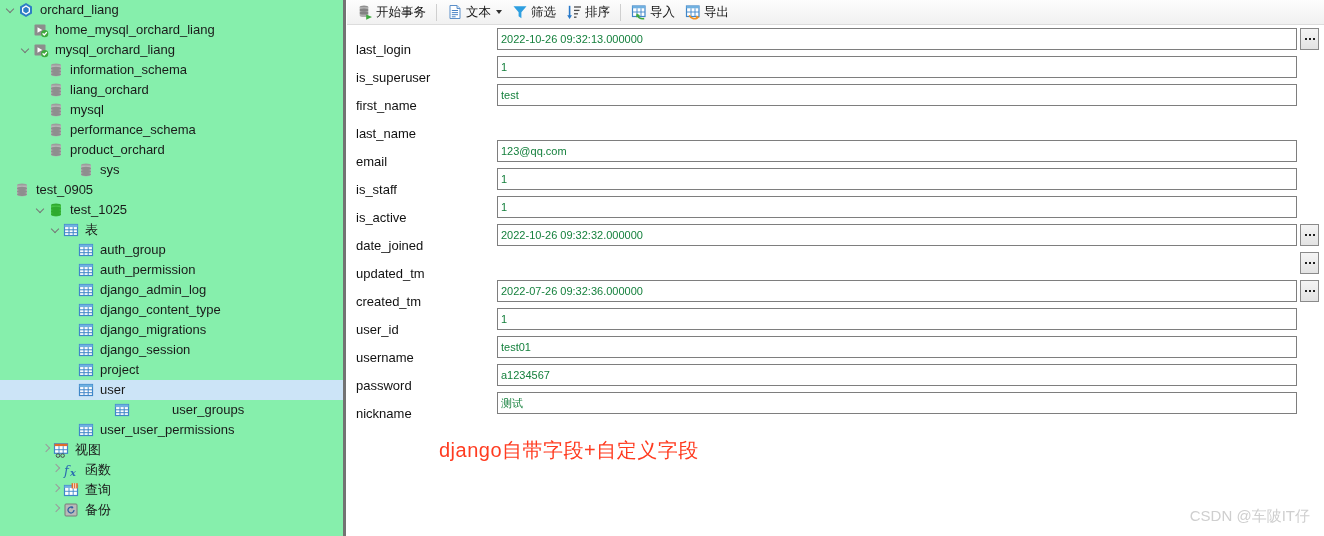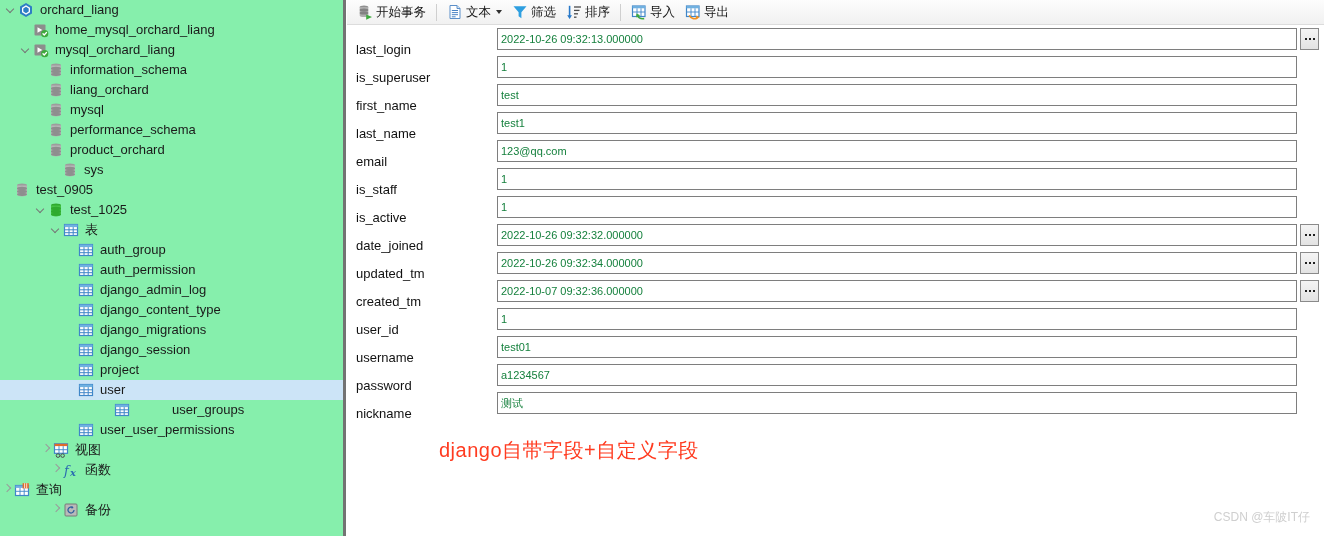--- a/index.html
+++ b/index.html
@@ -195,21 +195,21 @@
     font-size: 20px;
     color: #ff3b20;
     font-family: "Liberation Sans", "DejaVu Sans", sans-serif;
     white-space: nowrap;
     letter-spacing: 0.5px;
   }
   #watermark {
     position: absolute;
     right: 14px;
     bottom: 10px;
-    font-size: 12px;
+    font-size: 15px;
     color: #cfcfcf;
     white-space: nowrap;
   }
 </style>
 </head>
 <body>
 
 <div id="app">
 
   <div id="sidebar">
@@ -306,21 +306,21 @@
           <svg width="16" height="16" viewBox="0 0 16 16" xmlns="http://www.w3.org/2000/svg">
             <ellipse cx="8" cy="3.4" rx="5" ry="1.8" fill="#9d9d9d"></ellipse>
             <path d="M3 3.4 v9.2 c0 1 2.2 1.8 5 1.8 s5 -0.8 5 -1.8 V3.4 Z" fill="#b5b5b5"></path>
             <ellipse cx="8" cy="6.4" rx="5" ry="1.6" fill="#8e8e8e"></ellipse>
             <ellipse cx="8" cy="9.4" rx="5" ry="1.6" fill="#8e8e8e"></ellipse>
             <ellipse cx="8" cy="12.3" rx="5" ry="1.6" fill="#8e8e8e"></ellipse>
           </svg>
         </span>
         <span class="t-label">product_orchard</span>
       </div>
-      <div class="tree-row" style="padding-left: 48px;">
+      <div class="tree-row" style="padding-left: 48px; margin-left: 16px;">
         <span class="twisty"></span>
         <span class="t-icon">
           <svg width="16" height="16" viewBox="0 0 16 16" xmlns="http://www.w3.org/2000/svg">
             <ellipse cx="8" cy="3.4" rx="5" ry="1.8" fill="#9d9d9d"></ellipse>
             <path d="M3 3.4 v9.2 c0 1 2.2 1.8 5 1.8 s5 -0.8 5 -1.8 V3.4 Z" fill="#b5b5b5"></path>
             <ellipse cx="8" cy="6.4" rx="5" ry="1.6" fill="#8e8e8e"></ellipse>
             <ellipse cx="8" cy="9.4" rx="5" ry="1.6" fill="#8e8e8e"></ellipse>
             <ellipse cx="8" cy="12.3" rx="5" ry="1.6" fill="#8e8e8e"></ellipse>
           </svg>
         </span>
@@ -524,21 +524,21 @@
       <div class="tree-row" style="padding-left: 49px;">
         <span class="twisty collapsed"></span>
         <span class="t-icon">
           <svg width="16" height="16" viewBox="0 0 16 16" xmlns="http://www.w3.org/2000/svg">
             <text x="1" y="13" font-family="DejaVu Serif, serif" font-size="13" font-style="italic" fill="#2b6cb0">f</text>
             <text x="7" y="14" font-family="DejaVu Serif, serif" font-size="10" font-style="italic" font-weight="bold" fill="#2b6cb0">x</text>
           </svg>
         </span>
         <span class="t-label">函数</span>
       </div>
-      <div class="tree-row" style="">
+      <div class="tree-row" style="padding-left: 49px;">
         <span class="twisty collapsed"></span>
         <span class="t-icon">
           <svg width="16" height="16" viewBox="0 0 16 16" xmlns="http://www.w3.org/2000/svg">
             <rect x="1.5" y="3.5" width="13" height="10" fill="#ffffff" stroke="#3f86c8" stroke-width="1.2"></rect>
             <rect x="1.5" y="3.5" width="13" height="2.4" fill="#6fb0e0"></rect>
             <line x1="6" y1="5.9" x2="6" y2="13.5" stroke="#3f86c8" stroke-width="0.9"></line>
             <line x1="10.2" y1="5.9" x2="10.2" y2="13.5" stroke="#3f86c8" stroke-width="0.9"></line>
             <line x1="1.5" y1="9.3" x2="14.5" y2="9.3" stroke="#3f86c8" stroke-width="0.9"></line>
             <rect x="8.6" y="1.2" width="6.2" height="5.2" fill="#e06a2b"></rect>
             <line x1="10.6" y1="1.2" x2="10.6" y2="6.4" stroke="#ffffff" stroke-width="0.8"></line>
@@ -643,21 +643,20 @@
         <div class="frow" style="top: 31px;">
           <div class="flabel">is_superuser</div>
           <div class="finput wide">1</div>
         </div>
         <div class="frow" style="top: 59px;">
           <div class="flabel">first_name</div>
           <div class="finput wide">test</div>
         </div>
         <div class="frow" style="top: 87px;">
           <div class="flabel">last_name</div>
-          <div class="finput wide">test1</div>
         </div>
         <div class="frow" style="top: 115px;">
           <div class="flabel">email</div>
           <div class="finput wide">123@qq.com</div>
         </div>
         <div class="frow" style="top: 143px;">
           <div class="flabel">is_staff</div>
           <div class="finput wide">1</div>
         </div>
         <div class="frow" style="top: 171px;">
@@ -670,32 +669,31 @@
           <div class="dotsbtn">
             <span class="dotwrap">
               <i></i>
               <i></i>
               <i></i>
             </span>
           </div>
         </div>
         <div class="frow" style="top: 227px;">
           <div class="flabel">updated_tm</div>
-          <div class="finput narrow">2022-10-26 09:32:34.000000</div>
           <div class="dotsbtn">
             <span class="dotwrap">
               <i></i>
               <i></i>
               <i></i>
             </span>
           </div>
         </div>
         <div class="frow" style="top: 255px;">
           <div class="flabel">created_tm</div>
-          <div class="finput narrow">2022-10-07 09:32:36.000000</div>
+          <div class="finput narrow">2022-07-26 09:32:36.000000</div>
           <div class="dotsbtn">
             <span class="dotwrap">
               <i></i>
               <i></i>
               <i></i>
             </span>
           </div>
         </div>
         <div class="frow" style="top: 283px;">
           <div class="flabel">user_id</div>

